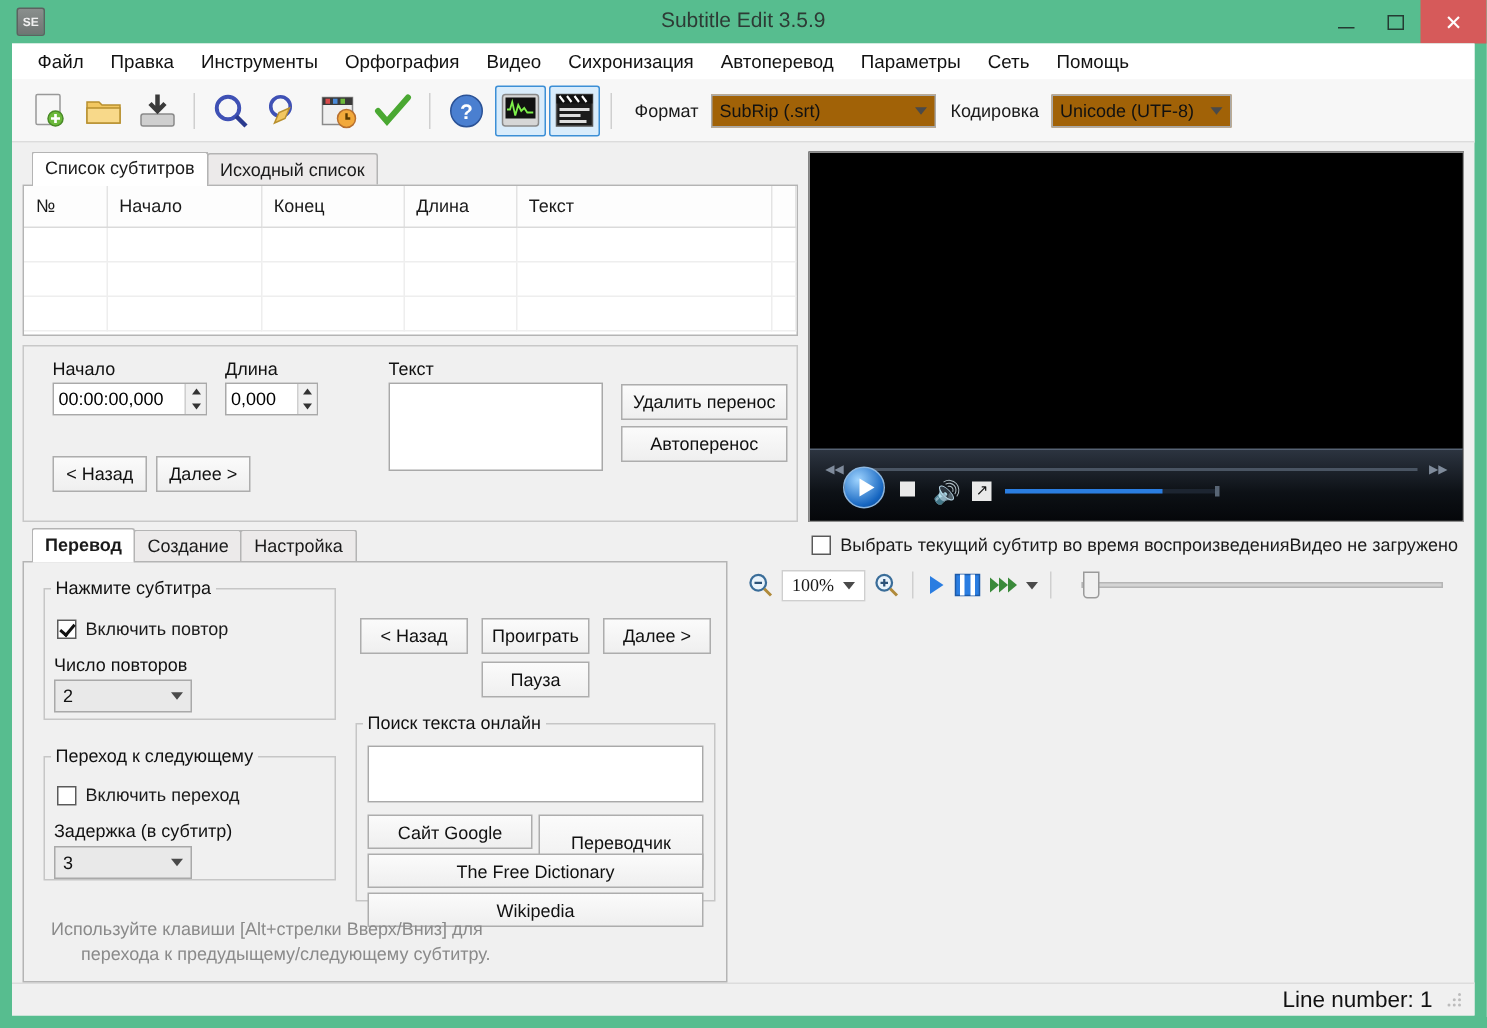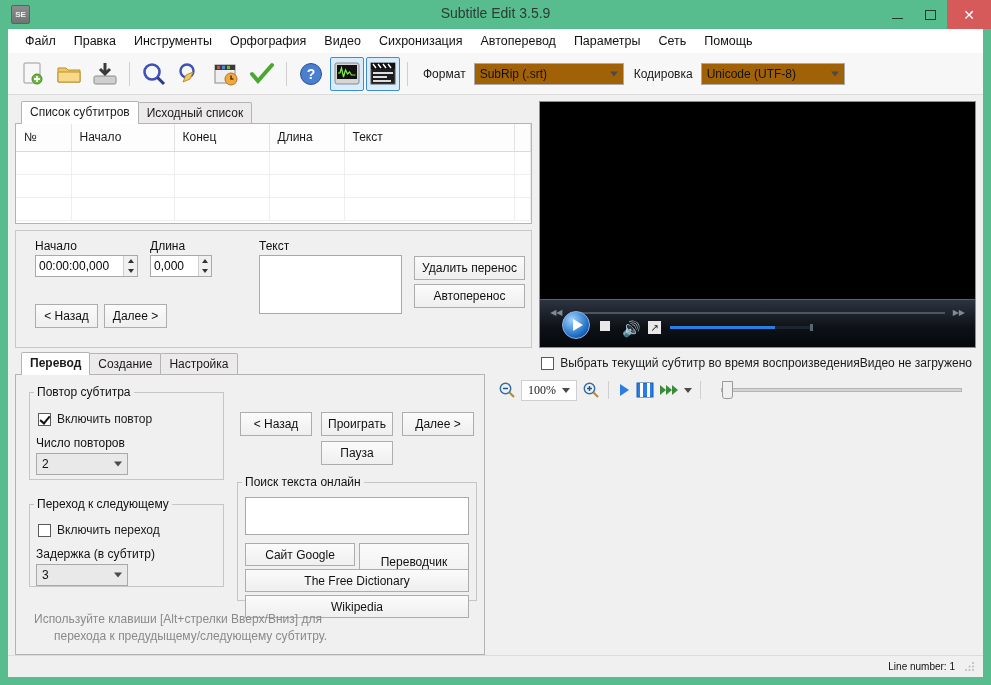--- a/index.html
+++ b/index.html
@@ -176,21 +176,21 @@
   .zoom-combo { display:flex; align-items:center; height:21px; border:1px solid #cfcfcf; background:#fff;font-family:Liberation Serif, serif; }
   .zoom-combo span { font-size:12px; padding:0 6px; }
   .zoom-combo .arrow { width:0;height:0;border-left:4px solid transparent;border-right:4px solid transparent;border-top:5px solid #4a4a4a; margin-right:6px; }
   .wv-sep { width:1px; height:18px; background:#cfcfcf; margin:0 3px; }
   .wv-slider { flex:1; height:4px; background:#d4d4d4; border:1px solid #b5b5b5; margin-left:12px; margin-right:14px; position:relative; }
   .wv-knob { position:absolute; left:0; top:-8px; width:11px; height:18px; background:#f0f0f0; border:1px solid #9a9a9a; border-radius:0 0 3px 3px; }
   
   .statusbar {
     height:22px; flex:0 0 22px; background:#f0f0f0; border-top:1px solid #dcdcdc;
     display:flex; align-items:center; justify-content:flex-end; padding-right:8px;
-    font-size:10px; color:#111;
+    font-size:15px; color:#111;
   }
   .grip { width:12px; height:12px; margin-left:8px; opacity:.6; }
   svg { display:block; }
 </style>
 </head>
 <body>
 
 <div class="window">
 
   <div class="titlebar">
@@ -295,21 +295,21 @@
           <rect x="3" y="18" width="18" height="2" fill="#ddd"></rect>
         </svg>
       </div>
       <div class="tb-sep"></div>
       <div class="tb-label">Формат</div>
       <div class="combo" style="width:150px;">
         <span>SubRip (.srt)</span>
         <i class="arrow"></i>
       </div>
       <div class="tb-label">Кодировка</div>
-      <div class="combo" style="width:144px;">
+      <div class="combo" style="width:120px;">
         <span>Unicode (UTF-8)</span>
         <i class="arrow"></i>
       </div>
     </div>
 
     <div class="upper">
 
       <div class="left-upper">
         <div class="tabstrip">
           <div class="tab active">Список субтитров</div>
@@ -427,21 +427,21 @@
       <div class="left-lower">
         <div class="lower-tabs">
           <div class="tab active" style="font-weight:bold;">Перевод</div>
           <div class="tab">Создание</div>
           <div class="tab">Настройка</div>
         </div>
 
         <div class="panelbox">
 
           <fieldset class="group" style="left:13px;top:10px;width:195px;height:95px;">
-            <legend>Повтор субтитра</legend>
+            <legend>Нажмите субтитра</legend>
             <div class="chk" style="position:absolute;left:8px;top:13px;">
               <span class="box checked"></span>
               <span>Включить повтор</span>
             </div>
             <div class="lbl" style="position:absolute;left:6px;top:37px;">Число повторов</div>
             <div class="combo" style="position:absolute;left:6px;top:54px;width:92px;background:#e9e9e9;">
               <span>2</span>
               <i class="arrow"></i>
             </div>
           </fieldset>

